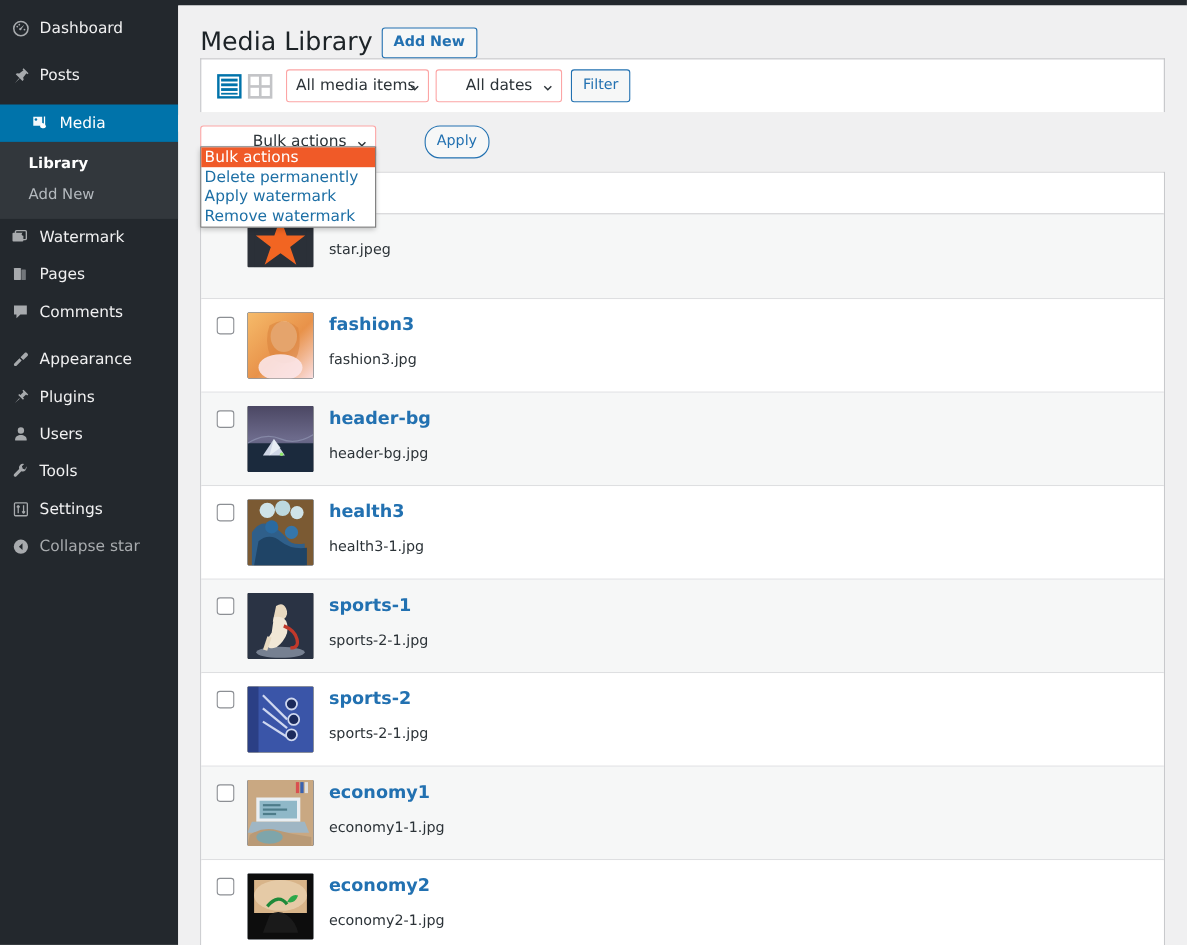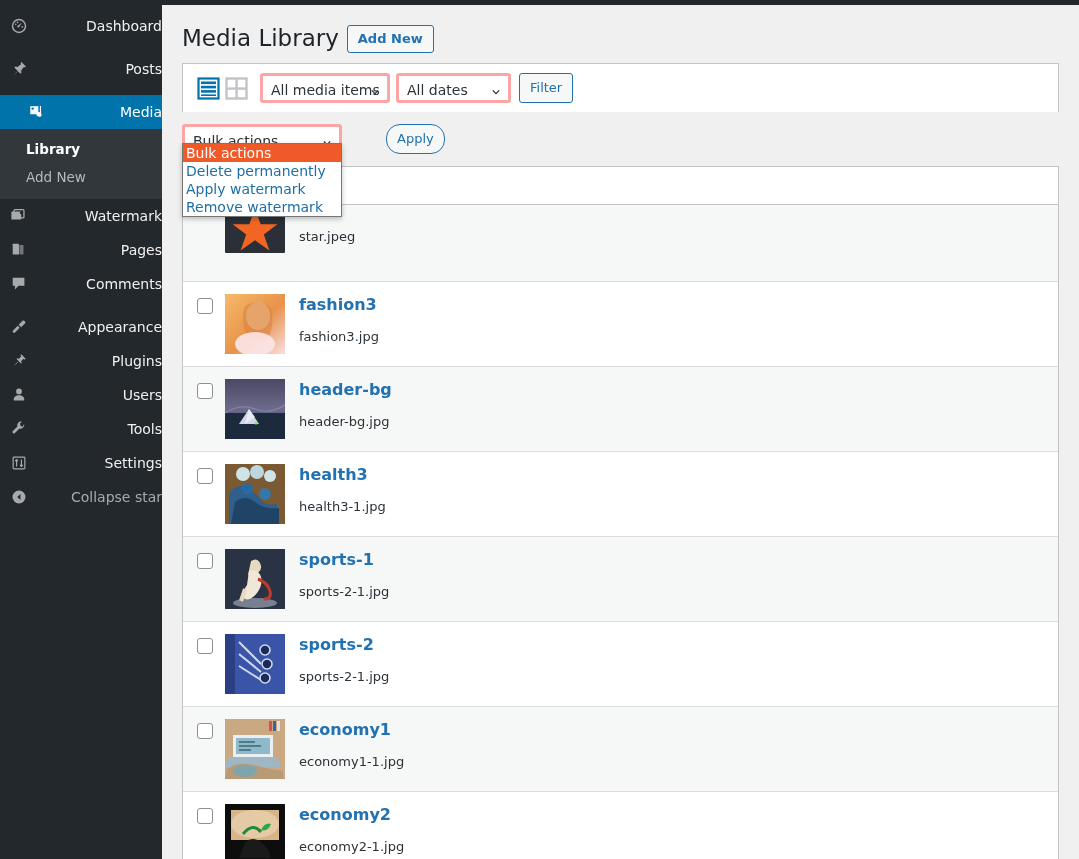--- a/index.html
+++ b/index.html
@@ -25,21 +25,20 @@
     color: #f0f0f1;
     font-size: 14px;
   }
   .menu-item {
     position: relative;
     display: flex; align-items: center;
     height: 34px;
     padding-left: 10px;
     color: #f0f0f1;
     cursor: pointer;
-    justify-content: space-between;
   }
   .menu-item .ico {
     width: 26px; height: 20px;
     display: flex; align-items: center; justify-content: flex-start;
     flex: 0 0 26px;
     color: #a7aaad;
   }
   .menu-item .ico svg { display: block; }
   .menu-item .lbl { font-size: 14px; line-height: 18px; color: #f0f0f1; }
   .menu-item.current {
@@ -78,21 +77,21 @@
     position: absolute; top: 5px; left: 162px;
     width: 917px; height: 854px;
     background: #f0f0f1;
     overflow: hidden;
   }
   .wrap { padding: 10px 20px 0 20px; }
 
   .page-head {
     display: flex; align-items: center;
     padding-top: 9px;
-    margin-bottom: 10px;
+    margin-bottom: 0;
   }
   h1.page-title {
     font-size: 23px; font-weight: 400; line-height: 29px;
     margin: 0 8px 0 0; padding: 0;
     color: #1d2327;
   }
   .add-new-btn {
     display: inline-block;
     font-size: 13px; font-weight: bold;
     line-height: 2;
@@ -112,31 +111,32 @@
     border-bottom: none;
     padding: 9px 10px;
     display: flex; align-items: center;
     height: 49px;
   }
   .view-switch { display: flex; align-items: center; gap: 5px; margin-right: 12px; margin-left: 4px; }
   .vs-btn { width: 23px; height: 23px; display: block; cursor: pointer; }
 
   .sel {
     height: 30px;
-    border: 3px solid #fca5a5;
+    border: 1px solid #fca5a5;
     border-radius: 3px;
     background: #fff;
     color: #2c3338;
     font-size: 14px;
     padding: 0 26px 0 8px;
     line-height: 28px;
     position: relative;
     display: inline-block;
     cursor: pointer;
     white-space: nowrap;
+    text-align: right;
   }
   .sel .caret {
     position: absolute; right: 8px; top: 12px;
     width: 8px; height: 8px;
   }
   .sel.w-media { width: 130px; margin-right: 6px; }
   .sel.w-dates { width: 115px; margin-right: 8px; }
 
   .filter-btn {
     height: 30px; line-height: 28px;

